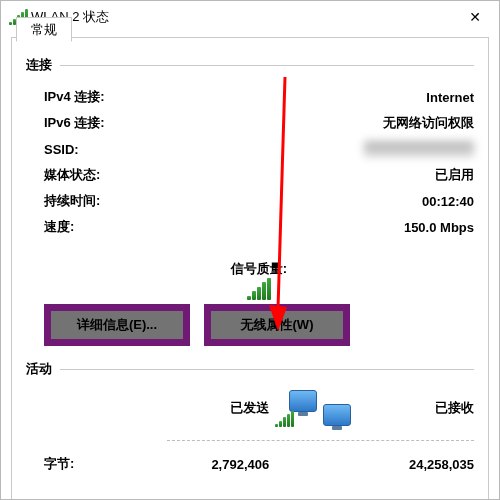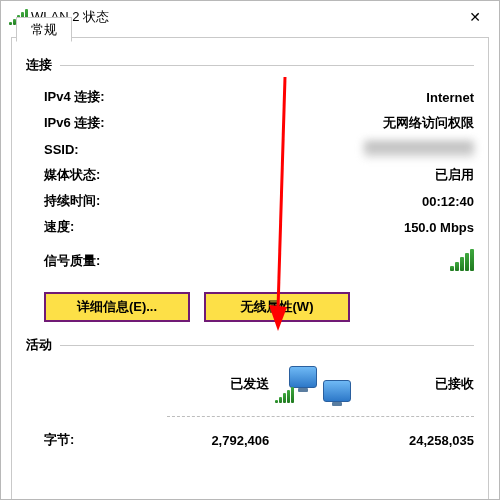--- a/index.html
+++ b/index.html
@@ -106,33 +106,33 @@
   .row .label { color: #000; }
   .row .value { color: #000; white-space: nowrap; }
   .ssid-blur {
     width: 110px;
     height: 16px;
     filter: blur(4px);
     background: linear-gradient(#777,#bbb);
     border-radius: 2px;
     opacity: .55;
   }
-  .sig-row { margin-top: 8px; }
+  .sig-row { margin-top: 20px; flex-direction: column; }
   .btn-row {
     display: flex;
     gap: 14px;
     margin: 18px 0 14px 0;
     padding-left: 18px;
   }
   .btn {
     flex: 0 0 auto;
     min-width: 146px;
-    height: 30px;
-    background: #fde047;
-    border: 2px solid #701a75;
+    height: 42px;
+    background: #737373;
+    border: 7px solid #701a75;
     font-size: 13px;
     display: flex;
     align-items: center;
     justify-content: center;
     box-sizing: border-box;
   }
   .activity-header {
     display:flex;
     align-items: center;
     margin-top: 4px;

